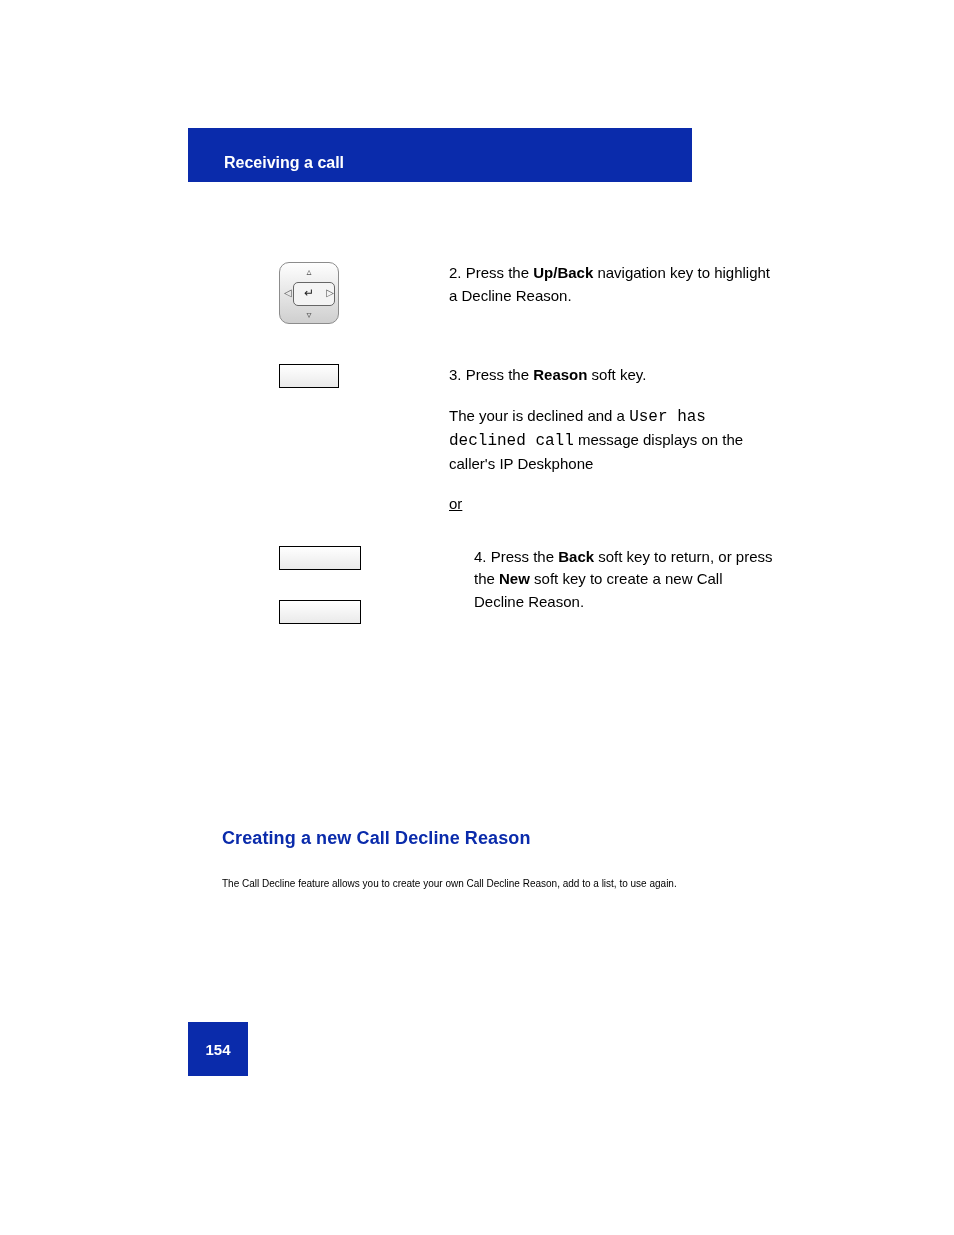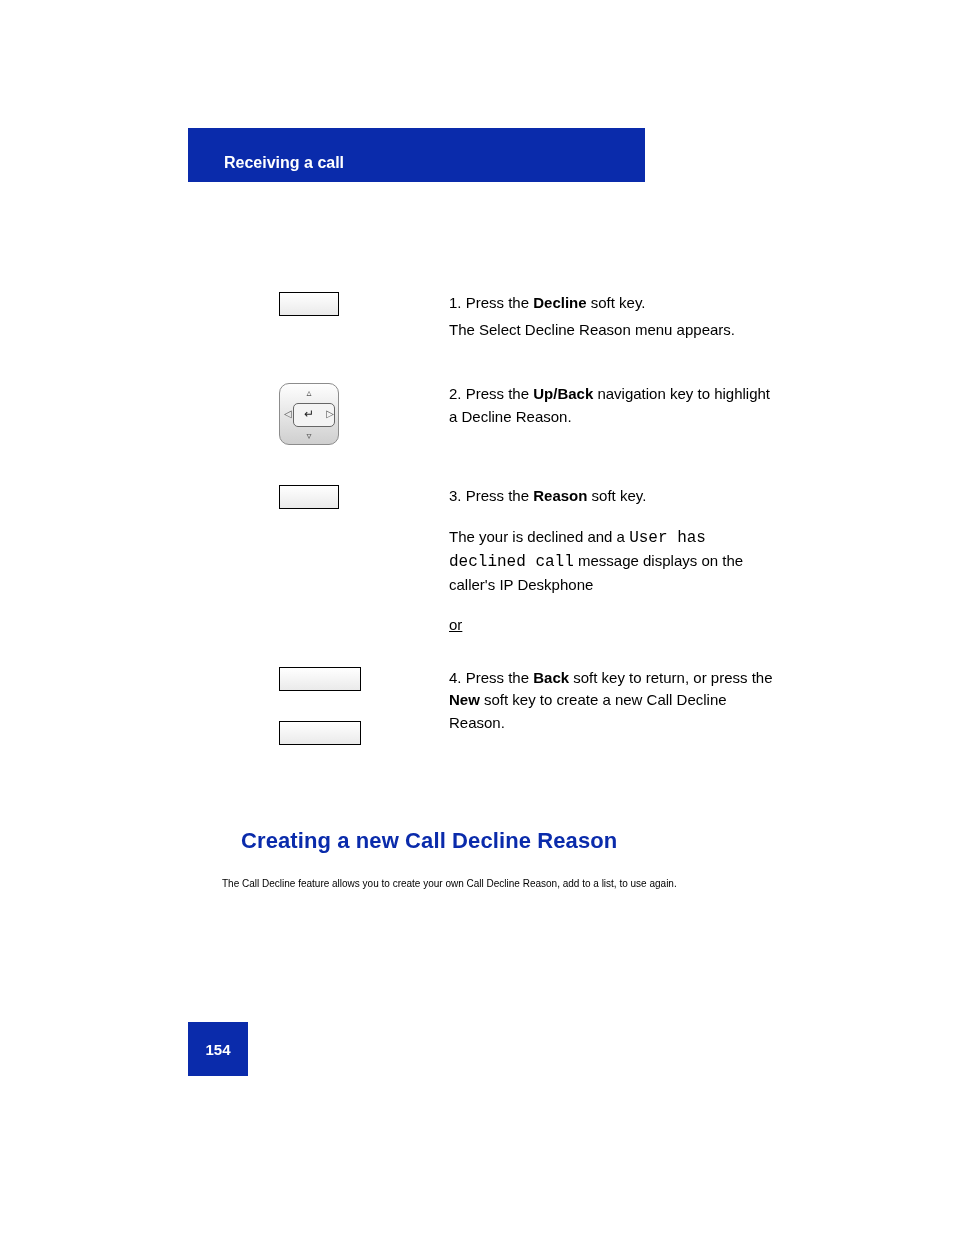--- a/index.html
+++ b/index.html
@@ -14,21 +14,21 @@
     box-sizing: border-box;
     position: relative;
     width: 954px;
     height: 1235px;
     margin: 0 auto;
     background: #fff;
     padding-top: 128px;
   }
   .header-bar {
     margin-left: 188px;
-    width: 457px;
+    width: 504px;
     background: #0a2bab;
     box-sizing: border-box;
     padding: 26px 36px 10px 36px;
   }
   .header-bar .hdr {
     font-family: "Futura-Bold", "Helvetica Neue", Helvetica, Arial, sans-serif;
     font-weight: 700;
     font-size: 16px;
     color: #fff;
   }
@@ -120,24 +120,23 @@
     gap: 30px;
   }
 
   
   .section-heading {
     position: absolute;
     left: 222px;
     top: 828px;
     font-family: "Futura-Bold", "Helvetica Neue", Helvetica, Arial, sans-serif;
     font-weight: 700;
-    font-size: 22px;
+    font-size: 18px;
     color: #0a2bab;
     letter-spacing: 0.1px;
-    margin-left: 19px;
   }
 
   
   .section-para {
     position: absolute;
     left: 222px;
     top: 876px;
     right: 186px;
     font-size: 10px;
     line-height: 1.55;
@@ -166,30 +165,20 @@
 <body>
 
 <div class="page">
 
   <div class="header-bar">
     <div class="hdr">Receiving a call</div>
   </div>
 
   <div class="content">
 
-    <div class="step step-box">
-      <div class="icon-col">
-        <div class="softkey-box"></div>
-      </div>
-      <div class="text-col">
-        <span>1.</span>
-        <span>Press the </span><b>Decline</b><span> soft key.</span>
-        <div style="margin-top:4px">The Select Decline Reason menu appears.</div>
-      </div>
-    </div>
 
     <div class="step step-icon" style="margin-top:42px;">
       <div class="icon-col">
         <div class="navpad">
           <div class="body"></div>
           <div class="inner"></div>
           <div class="arrow up">▵</div>
           <div class="arrow down">▿</div>
           <div class="arrow left">◁</div>
           <div class="arrow right">▷</div>
@@ -209,21 +198,21 @@
       <div class="text-col step3-text">
         <span>3.</span>
         <span>Press the </span><b>Reason</b><span> soft key.</span>
         <div style="margin-top:18px;">
           <span>The your is declined and a </span><span class="mono">User has declined call</span><span> message displays on the caller's IP Deskphone</span>
         </div>
         <div style="margin-top:18px;text-decoration:underline;">or</div>
       </div>
     </div>
 
-    <div class="step step-box" style="margin-top:30px;">
+    <div class="step step-box" style="margin-top:30px;gap:25px;">
       <div class="icon-col">
         <div class="step4-boxes">
           <div class="softkey-box"></div>
           <div class="softkey-box"></div>
         </div>
       </div>
       <div class="text-col">
         <span>4.</span>
         <span>Press the </span><b>Back</b><span> soft key to return, or press the </span><b>New</b><span> soft key to create a new Call Decline Reason.</span>
       </div>

